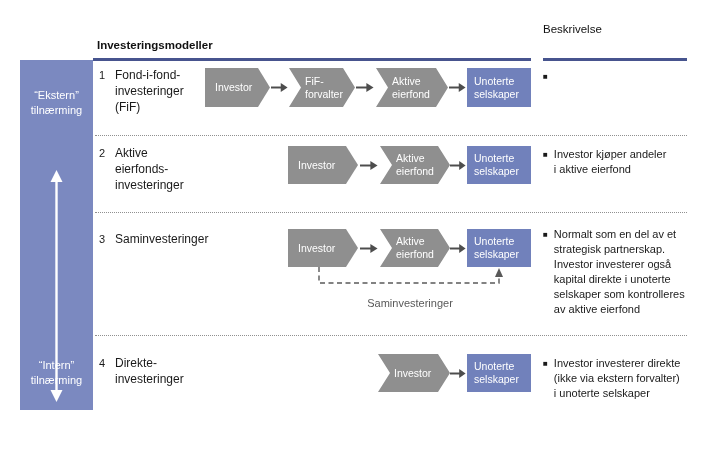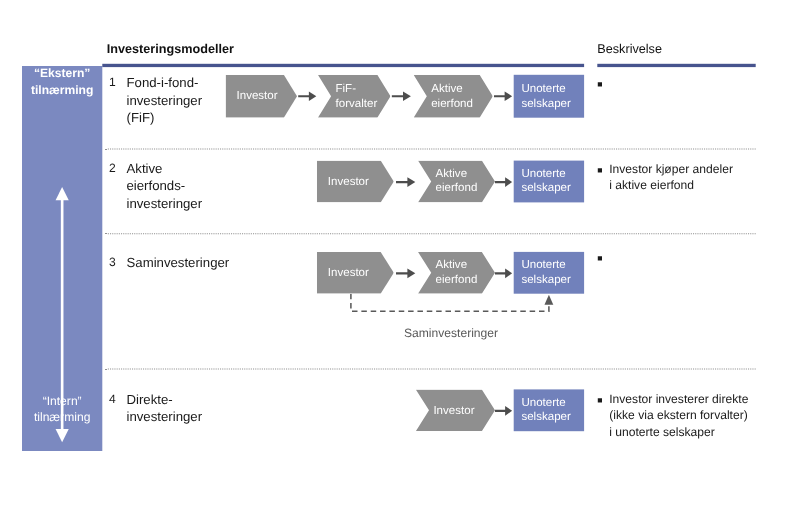--- a/index.html
+++ b/index.html
@@ -45,34 +45,34 @@
   .desc { display:flex; gap:6px; font-size:11px; line-height:15px; color:#1a1a1a; }
   .desc .bullet { font-size:8px; line-height:15px; }
   .desc .txt { white-space:pre-line; }
 </style>
 </head>
 <body>
 
 <div class="canvas">
 
   <div class="abs sidebar" style="left:20px; top:60px; width:73px; height:350px;">
-    <div class="sidebar-label" style="position:absolute; top:0; left:0;font-weight:bold;">“Ekstern”
+    <div class="sidebar-label" style="position:absolute; top:28px; left:0;">“Ekstern”
 tilnærming</div>
     <svg class="v-arrow" width="73" height="236" style="position:absolute; left:0; top:108px;">
       <line x1="36.5" y1="11" x2="36.5" y2="225"></line>
       <polygon points="30.5,14 42.5,14 36.5,2"></polygon>
       <polygon points="30.5,222 42.5,222 36.5,234"></polygon>
     </svg>
     <div class="sidebar-label" style="position:absolute; bottom:22px; left:0;">“Intern”
 tilnærming</div>
   </div>
 
   <div class="abs col-header" style="left:97px; top:38px;font-weight:bold;">Investeringsmodeller</div>
   <div class="abs rule" style="left:93px; top:58px; width:438px;"></div>
-  <div class="abs col-header" style="left:543px; top:38px;">Beskrivelse</div>
+  <div class="abs col-header" style="left:543px; top:22px;">Beskrivelse</div>
   <div class="abs rule" style="left:543px; top:58px; width:144px;"></div>
 
   <div class="abs row-num" style="left:99px; top:67px;">1</div>
   <div class="abs row-title" style="left:115px; top:67px; width:95px;">Fond-i-fond-
 investeringer
 (FiF)</div>
 
   <div class="abs flow-box pentagon" style="left:205px; top:68px; width:65px; height:39px;">Investor</div>
   <svg class="abs conn" style="left:271px; top:82px;" width="17" height="11" viewBox="0 0 20 10" preserveAspectRatio="none">
     <line x1="0" y1="5" x2="13" y2="5"></line>
@@ -144,20 +144,26 @@
 selskaper</div>
 
   <svg class="abs loop" style="left:300px; top:267px;" width="220" height="26">
     <path d="M19 0 V16 H199 V9"></path>
     <polygon points="195,10 203,10 199,1"></polygon>
   </svg>
   <div class="abs loop-label" style="left:335px; top:297px; width:150px;">Saminvesteringer</div>
 
   <div class="abs desc" style="left:543px; top:227px; width:152px;">
     <span class="bullet">■</span>
+    <div class="txt">Normalt som en del av et
+strategisk partnerskap.
+Investor investerer også
+kapital direkte i unoterte
+selskaper som kontrolleres
+av aktive eierfond</div>
   </div>
 
   <div class="abs sep" style="left:95px; top:335px; width:592px;"></div>
 
   <div class="abs row-num" style="left:99px; top:355px;">4</div>
   <div class="abs row-title" style="left:115px; top:355px; width:95px;">Direkte-
 investeringer</div>
 
   <div class="abs flow-box chevron" style="left:378px; top:354px; width:72px; height:38px;">Investor</div>
   <svg class="abs conn" style="left:450px; top:368px;" width="16" height="11" viewBox="0 0 20 10" preserveAspectRatio="none">

